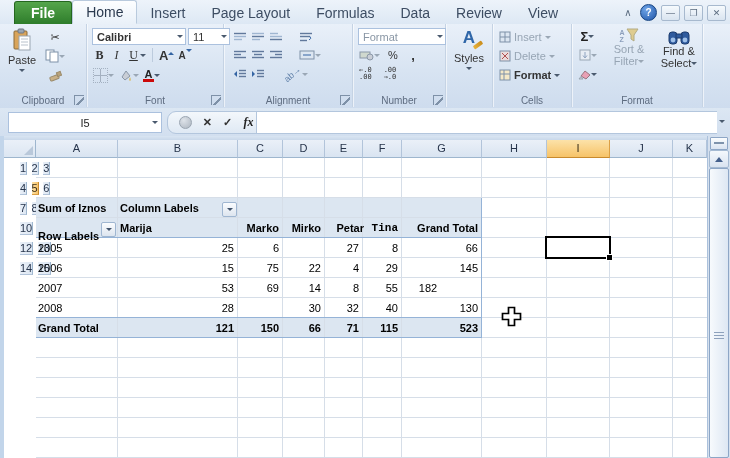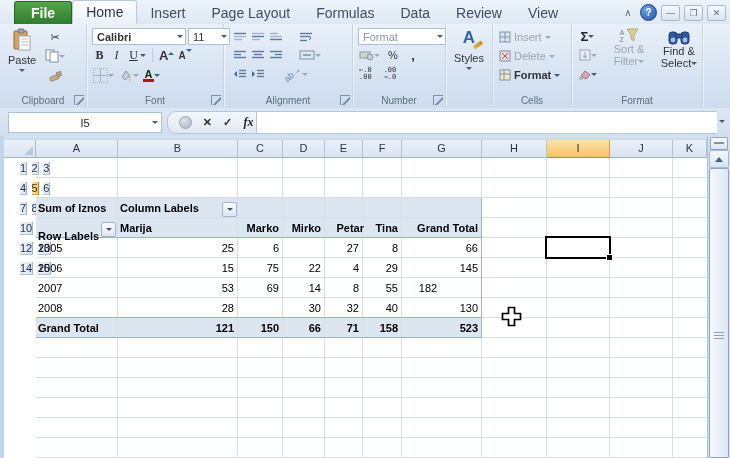--- a/index.html
+++ b/index.html
@@ -578,21 +578,21 @@
         </span>
 
       <div class="tc b" style="left:2px;top:68px;width:62px;">Row Labels</div>
       <span class="ddbtn" style="position:absolute;left:65px;top:62px;z-index:4;">
           <span class="cv"></span>
         </span>
       <div class="tc b" style="left:84px;top:60px;width:100px;">Marija</div>
       <div class="tc b r" style="left:202px;top:60px;width:44px;">Marko</div>
       <div class="tc b r" style="left:247px;top:60px;width:41px;">Mirko</div>
       <div class="tc b r" style="left:294px;top:60px;width:37px;">Petar</div>
-      <div class="tc b r" style="left:327px;top:60px;width:38px;">Tina</div>
+      <div class="tc b r" style="left:327px;top:60px;width:38px;font-family:Liberation Mono, monospace;">Tina</div>
       <div class="tc b r" style="left:366px;top:60px;width:79px;">Grand Total</div>
 
       <div class="tc" style="left:2px;top:80px;width:78px;">2005</div>
       <div class="tc r" style="left:82px;top:80px;width:119px;">25</div>
       <div class="tc r" style="left:202px;top:80px;width:44px;">6</div>
       <div class="tc r" style="left:247px;top:80px;width:41px;"></div>
       <div class="tc r" style="left:289px;top:80px;width:37px;">27</div>
       <div class="tc r" style="left:327px;top:80px;width:38px;">8</div>
       <div class="tc r" style="left:366px;top:80px;width:79px;">66</div>
 
@@ -618,21 +618,21 @@
       <div class="tc r" style="left:247px;top:140px;width:41px;">30</div>
       <div class="tc r" style="left:289px;top:140px;width:37px;">32</div>
       <div class="tc r" style="left:327px;top:140px;width:38px;">40</div>
       <div class="tc r" style="left:366px;top:140px;width:79px;">130</div>
 
       <div class="tc b" style="left:2px;top:160px;width:110px;">Grand Total</div>
       <div class="tc b r" style="left:82px;top:160px;width:119px;">121</div>
       <div class="tc b r" style="left:202px;top:160px;width:44px;">150</div>
       <div class="tc b r" style="left:247px;top:160px;width:41px;">66</div>
       <div class="tc b r" style="left:289px;top:160px;width:37px;">71</div>
-      <div class="tc b r" style="left:327px;top:160px;width:38px;">158</div>
+      <div class="tc b r" style="left:327px;top:160px;width:38px;">115</div>
       <div class="tc b r" style="left:366px;top:160px;width:79px;">523</div>
 
       <div class="sel-cell"></div>
     </div>
   </div>
 
   <div class="vscroll">
     <div class="split"></div>
     <div class="sbtn">
         <span class="tri-up"></span>

